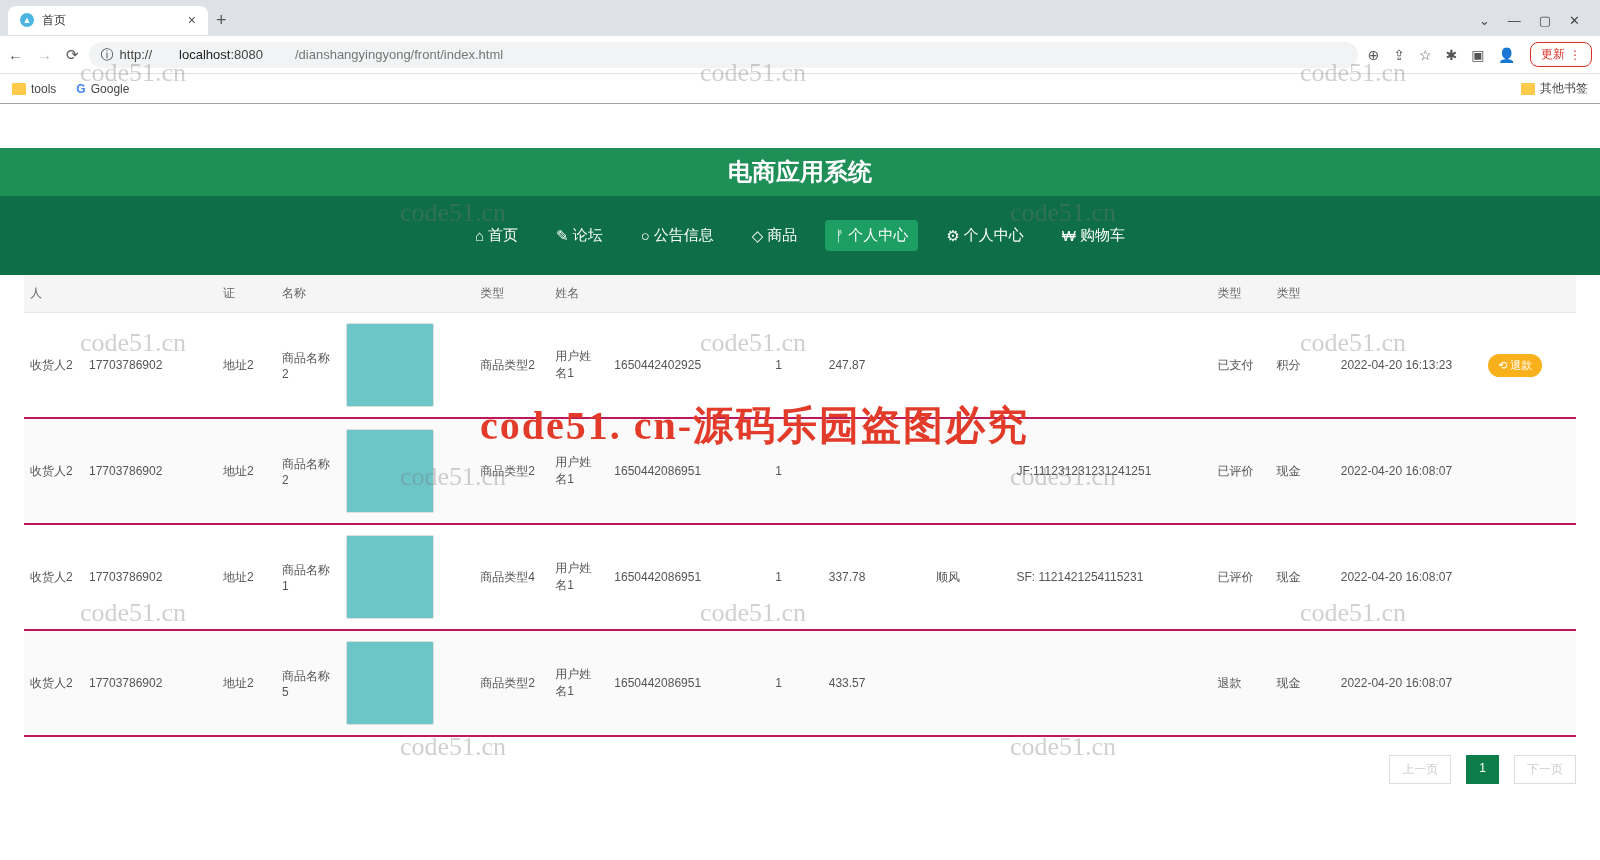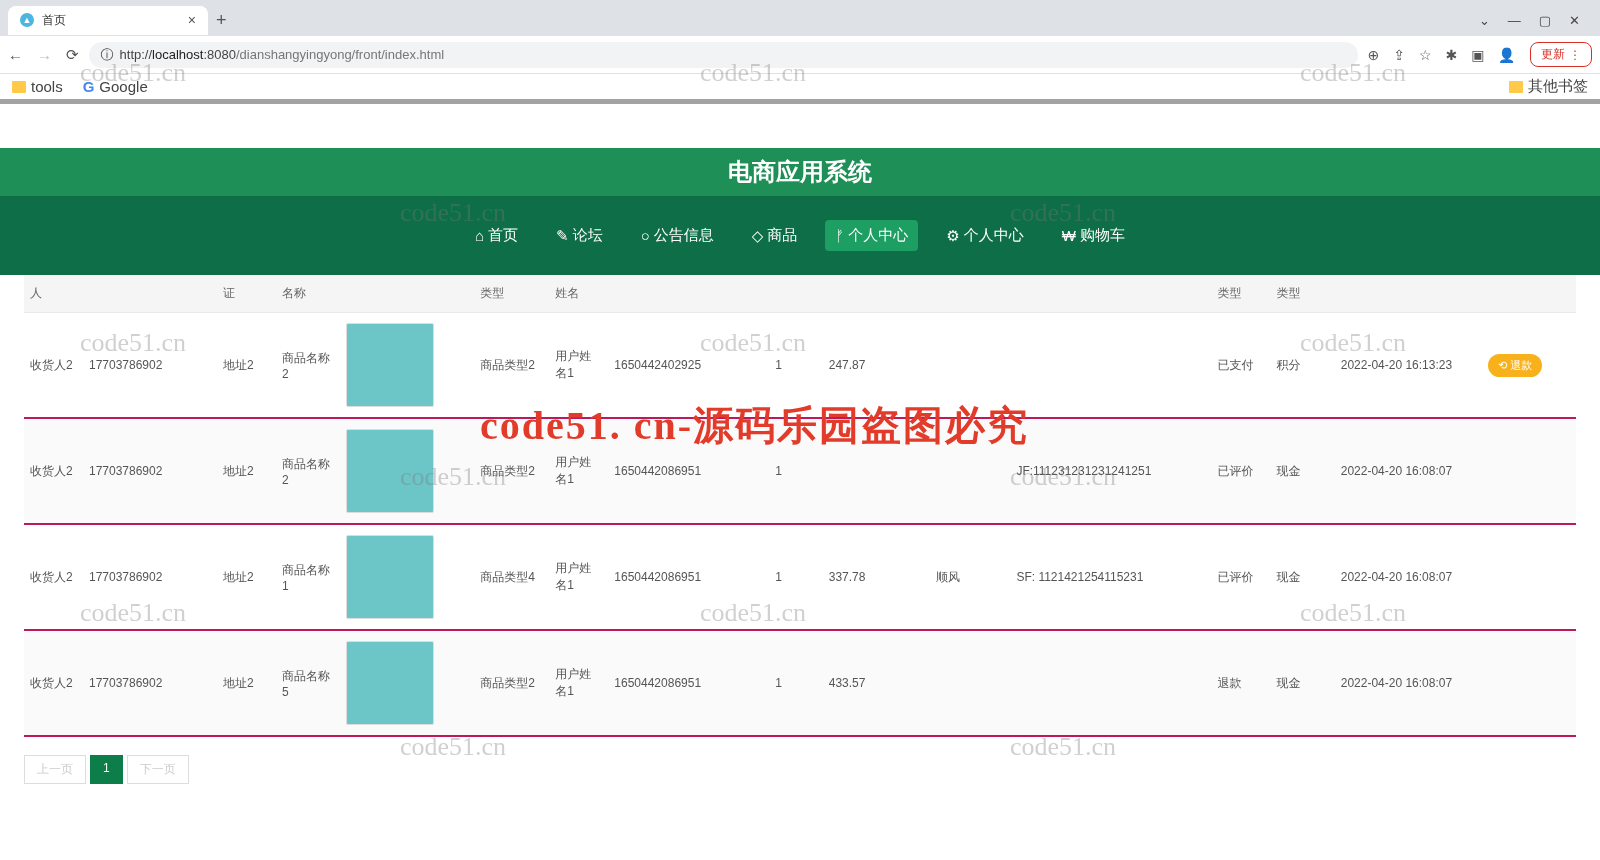--- a/index.html
+++ b/index.html
@@ -13,27 +13,27 @@
 .tab .close { margin-left: auto; font-size: 14px; color: #555; cursor: pointer; }
 .new-tab { padding: 4px 8px; font-size: 18px; color: #555; cursor: pointer; }
 .win-controls { margin-left: auto; display: flex; gap: 18px; padding-right: 12px; font-size: 13px; color: #444; }
 .win-controls span { cursor: pointer; }
 
 .addr-bar { background: #fff; display: flex; align-items: center; padding: 4px 8px; gap: 10px; height: 38px; border-bottom: 1px solid #e0e0e0; }
 .nav-icons { display: flex; gap: 14px; align-items: center; font-size: 15px; color: #555; }
 .nav-icons span { cursor: pointer; }
 .url-box { flex: 1; display: flex; align-items: center; gap: 6px; background: #f1f3f4; border-radius: 14px; padding: 4px 12px; font-size: 13px; color: #444; }
 .url-box .proto-icon { font-size: 13px; }
-.url-text span.host { color: #222; }
-.url-text span.path { color: #777; }
+.url-text span.host { color: #222; margin-left: 27px; }
+.url-text span.path { color: #777; padding-left: 32px; }
 .right-icons { display: flex; gap: 14px; align-items: center; font-size: 14px; color: #555; }
 .right-icons span { cursor: pointer; }
 .update-btn { border: 1px solid #d93025; color: #d93025; padding: 3px 10px; border-radius: 8px; display: flex; align-items: center; gap: 4px; font-size: 12px; }
 
-.bookmark-bar { background: #fff; display: flex; align-items: center; padding: 4px 12px; gap: 20px; font-size: 15px; color: #444; height: 30px; border-bottom: 5px solid #a3a3a3; }
+.bookmark-bar { background: #fff; display: flex; align-items: center; padding: 4px 12px; gap: 20px; font-size: 12px; color: #444; height: 30px; border-bottom: 1px solid #a3a3a3; }
 .bookmark { display: flex; align-items: center; gap: 5px; cursor: pointer; }
 .bm-folder { width: 14px; height: 12px; background: #ffc94a; border-radius: 1px; }
 .bm-right { margin-left: auto; display: flex; align-items: center; gap: 5px; }
 
 
 .site-title-bar { background: #1d8f57; color: #fff; text-align: center; padding: 8px 16px; font-size: 24px; font-weight: bold; margin-top: 44px; }
 .site-nav { background: #0d6e47; display: flex; justify-content: center; gap: 18px; padding: 24px 0; }
 .nav-item { color: #fff; display: flex; align-items: center; gap: 4px; padding: 6px 10px; font-size: 15px; cursor: pointer; border-radius: 4px; }
 .nav-item.active { background: #1d9e62; }
 
@@ -43,21 +43,21 @@
 .tbl th, .tbl td { padding: 10px 6px; text-align: left; font-size: 12px; color: #555; vertical-align: middle; word-break: break-all; }
 .tbl thead th { background: #f5f5f5; color: #666; font-weight: normal; border-bottom: 1px solid #e8e8e8; }
 .tbl tbody tr { border-bottom: 2px solid #be185d; }
 .tbl tbody tr:nth-child(even) { background: #fafafa; }
 .prod-img { width: 88px; height: 84px; background: #6cc5c7; border: 1px solid #ddd; border-radius: 2px; }
 
 .refund-btn { background: #f9b11b; color: #fff; padding: 4px 10px; border-radius: 14px; font-size: 11px; display: inline-flex; align-items: center; gap: 3px; cursor: pointer; }
 .refund-btn::before { content: "⟲"; font-size: 11px; }
 
 
-.pagination { display: flex; justify-content: flex-start; gap: 4px; padding: 18px 0; }
+.pagination { display: flex; justify-content: flex-end; gap: 15px; padding: 18px 0; }
 .pg-btn { border: 1px solid #ddd; padding: 5px 12px; font-size: 12px; color: #999; background: #fff; cursor: pointer; }
 .pg-btn.current { background: #0d7d4a; color: #fff; border-color: #0d7d4a; }
 .pg-btn.disabled { color: #ccc; cursor: default; }
 
 
 .watermark { position: absolute; color: rgba(120,120,120,0.35); font-size: 26px; pointer-events: none; font-family: Liberation Serif, serif; }
 .watermark-big { position: absolute; color: #e23b2a; font-size: 40px; font-weight: bold; pointer-events: none; letter-spacing: 2px; font-family: "SimSun", serif; }
 .page-wrap { position: relative; }
 </style>
 </head>

